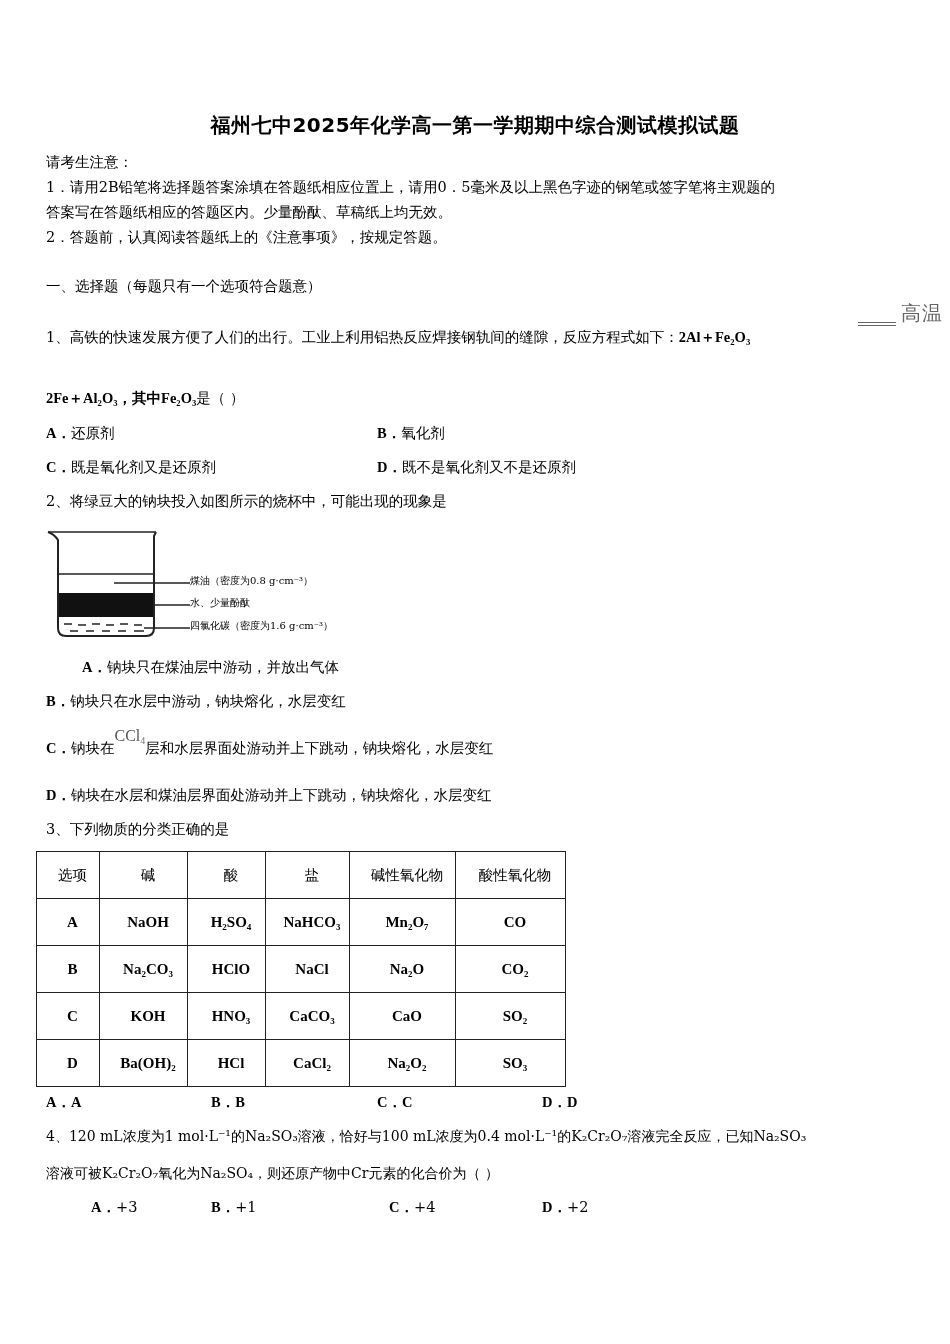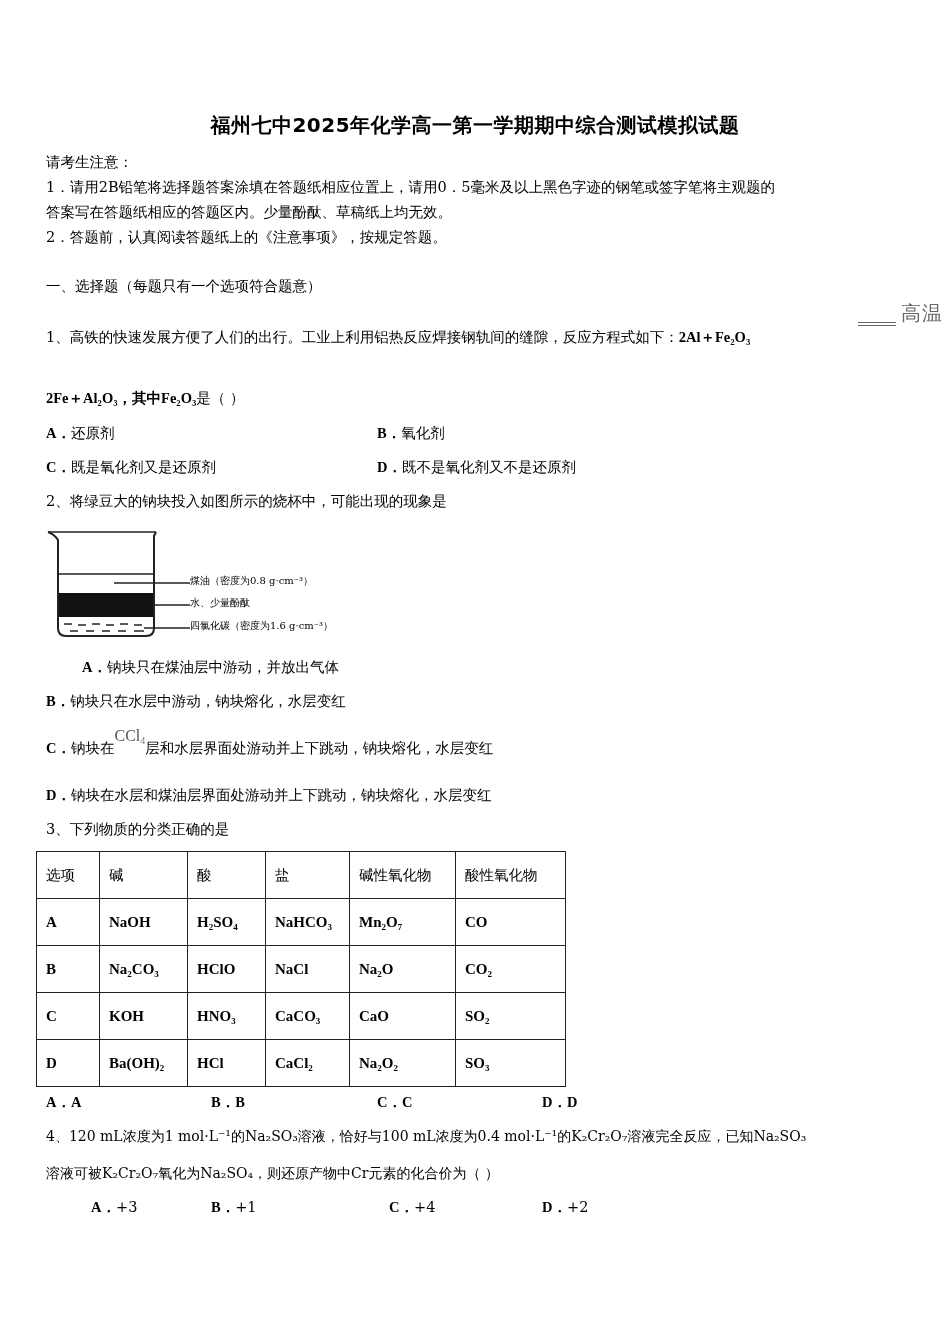--- a/index.html
+++ b/index.html
@@ -27,20 +27,21 @@
 
   
   .beaker { left: 44px; top: 528px; width: 400px; height: 120px; }
   .beaker svg { position: absolute; left: 0; top: 0; }
   .beaker-label { position: absolute; font-size: 10px; left: 146px; }
 
   
   table.cls {
     position: absolute; left: 36px; top: 851px; border-collapse: collapse;
     font-size: 14.5px;
+    text-align: center;
   }
   table.cls td {
     border: 1.2px solid #222; height: 46px; padding: 0 0 0 9px; vertical-align: middle;
   }
   table.cls td.fm { font-family: "Liberation Serif", serif; font-weight: bold; font-size: 15px; }
   .col0 { width: 53px; } .col1 { width: 78px; } .col2 { width: 68px; }
   .col3 { width: 74px; } .col4 { width: 96px; } .col5 { width: 100px; }
 </style>
 </head>
 <body>

